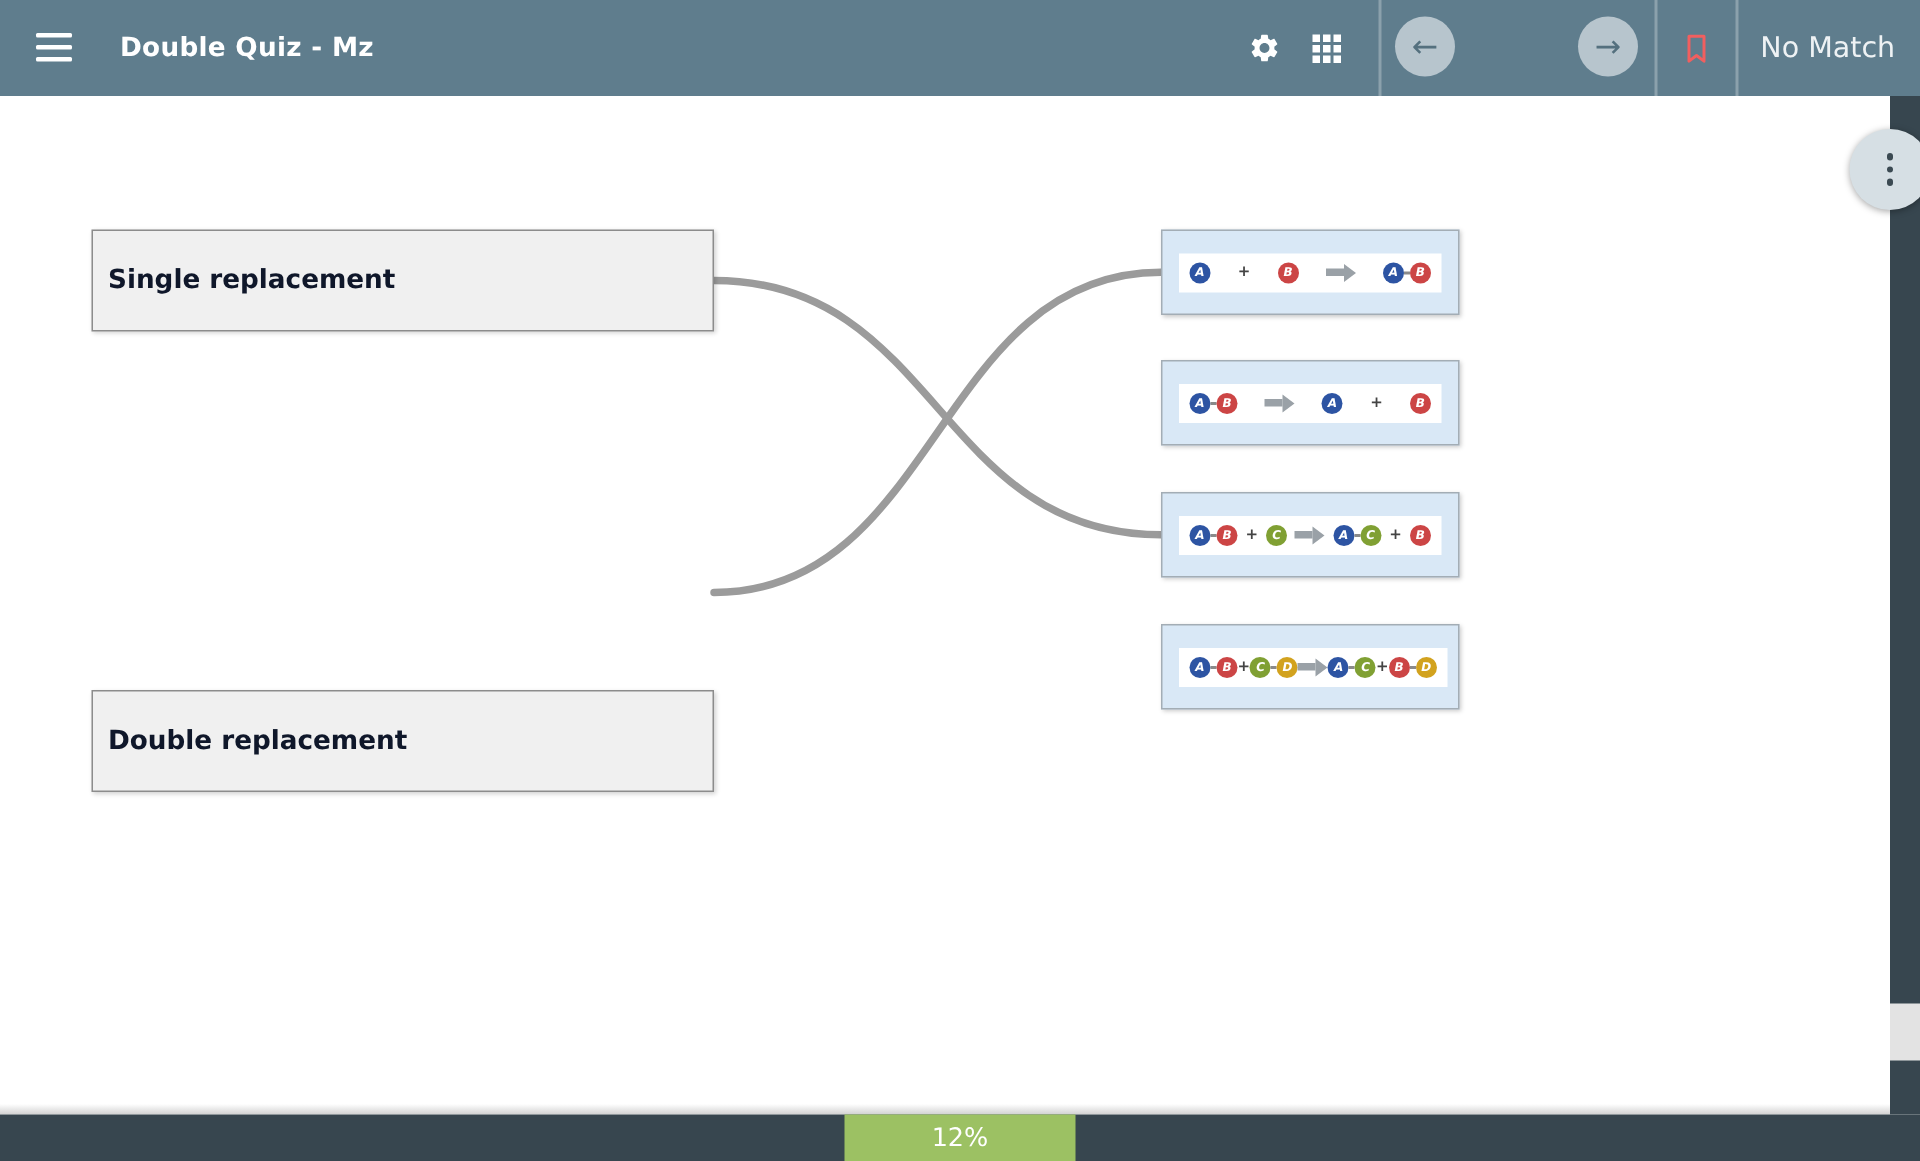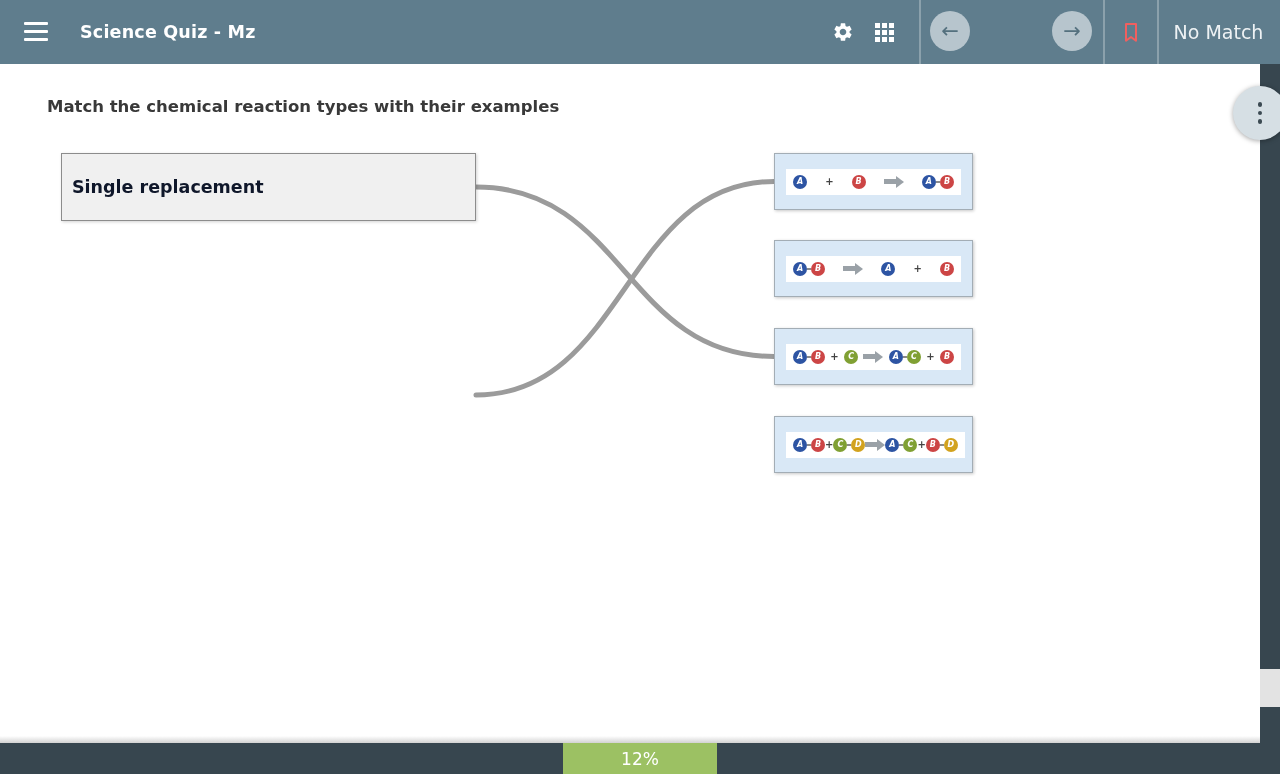--- a/index.html
+++ b/index.html
@@ -77,21 +77,21 @@
 </style>
 </head>
 <body>
 
 <div class="header">
   <div class="hamburger">
       <span></span>
       <span></span>
       <span></span>
     </div>
-  <div class="app-title">Science Quiz - Mz</div>
+  <div class="app-title">Double Quiz - Mz</div>
 
   <div class="icon-btn gear-btn">
     <span style="display:flex;">
       <svg width="22" height="22" viewBox="0 0 24 24" fill="#ffffff">
           <path d="M19.14 12.94c.04-.3.06-.61.06-.94 0-.32-.02-.64-.07-.94l2.03-1.58c.18-.14.23-.41.12-.61l-1.92-3.32c-.12-.22-.37-.29-.59-.22l-2.39.96c-.5-.38-1.03-.7-1.62-.94l-.36-2.54c-.04-.24-.24-.41-.48-.41h-3.84c-.24 0-.43.17-.47.41l-.36 2.54c-.59.24-1.13.57-1.62.94l-2.39-.96c-.22-.08-.47 0-.59.22L2.74 8.87c-.12.21-.08.47.12.61l2.03 1.58c-.05.3-.09.63-.09.94s.02.64.07.94l-2.03 1.58c-.18.14-.23.41-.12.61l1.92 3.32c.12.22.37.29.59.22l2.39-.96c.5.38 1.03.7 1.62.94l.36 2.54c.05.24.24.41.48.41h3.84c.24 0 .44-.17.47-.41l.36-2.54c.59-.24 1.13-.56 1.62-.94l2.39.96c.22.08.47 0 .59-.22l1.92-3.32c.12-.22.07-.47-.12-.61l-2.01-1.58zM12 15.6c-1.98 0-3.6-1.62-3.6-3.6s1.62-3.6 3.6-3.6 3.6 1.62 3.6 3.6-1.62 3.6-3.6 3.6z"></path>
         </svg>
     </span>
   </div>
   <div class="icon-btn grid-btn">
     <span class="grid-icon">
@@ -125,29 +125,31 @@
         </svg>
     </span>
   </div>
 
   <div class="h-divider" style="left:1157px;"></div>
 
   <div class="timer-label">No Match</div>
 </div>
 
 <div class="content">
-  <div class="question">Match the chemical reaction types with their examples</div>
 
   <svg class="conn-svg" id="conn">
       <path d="M 476 123 C 625 123, 625 292.5, 774 292.5" fill="none" stroke="#9b9b9b" stroke-width="5" stroke-linecap="round"></path>
       <path d="M 476 331 C 625 331, 625 117.5, 774 117.5" fill="none" stroke="#9b9b9b" stroke-width="5" stroke-linecap="round"></path>
     </svg>
 
   <div class="match-box lb0">
     <span class="lbl">Single replacement</span>
+  </div>
+  <div class="match-box lb3">
+    <span class="lbl">Double replacement</span>
   </div>
 
   <div id="right-container">
       <div class="right-box" style="top: 89px;">
         <div class="strip">
           <span class="mol">
             <span class="ball" style="background: rgb(45, 84, 163);">A</span>
           </span>
           <span class="plus">+</span>
           <span class="mol">

